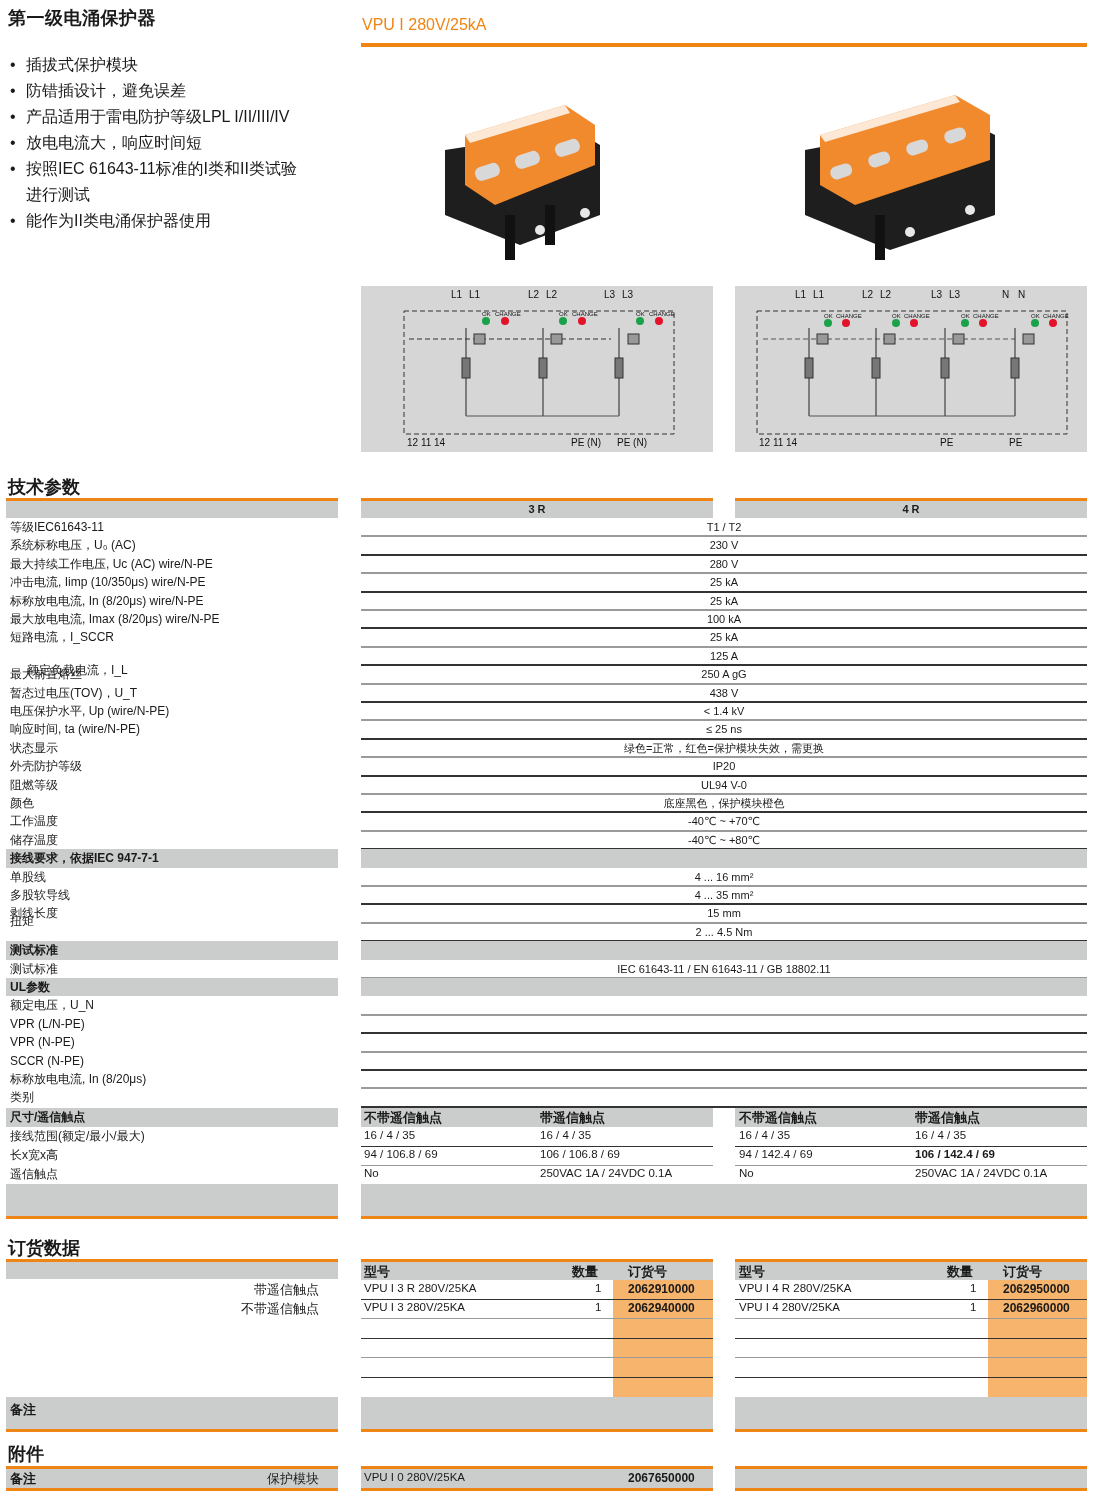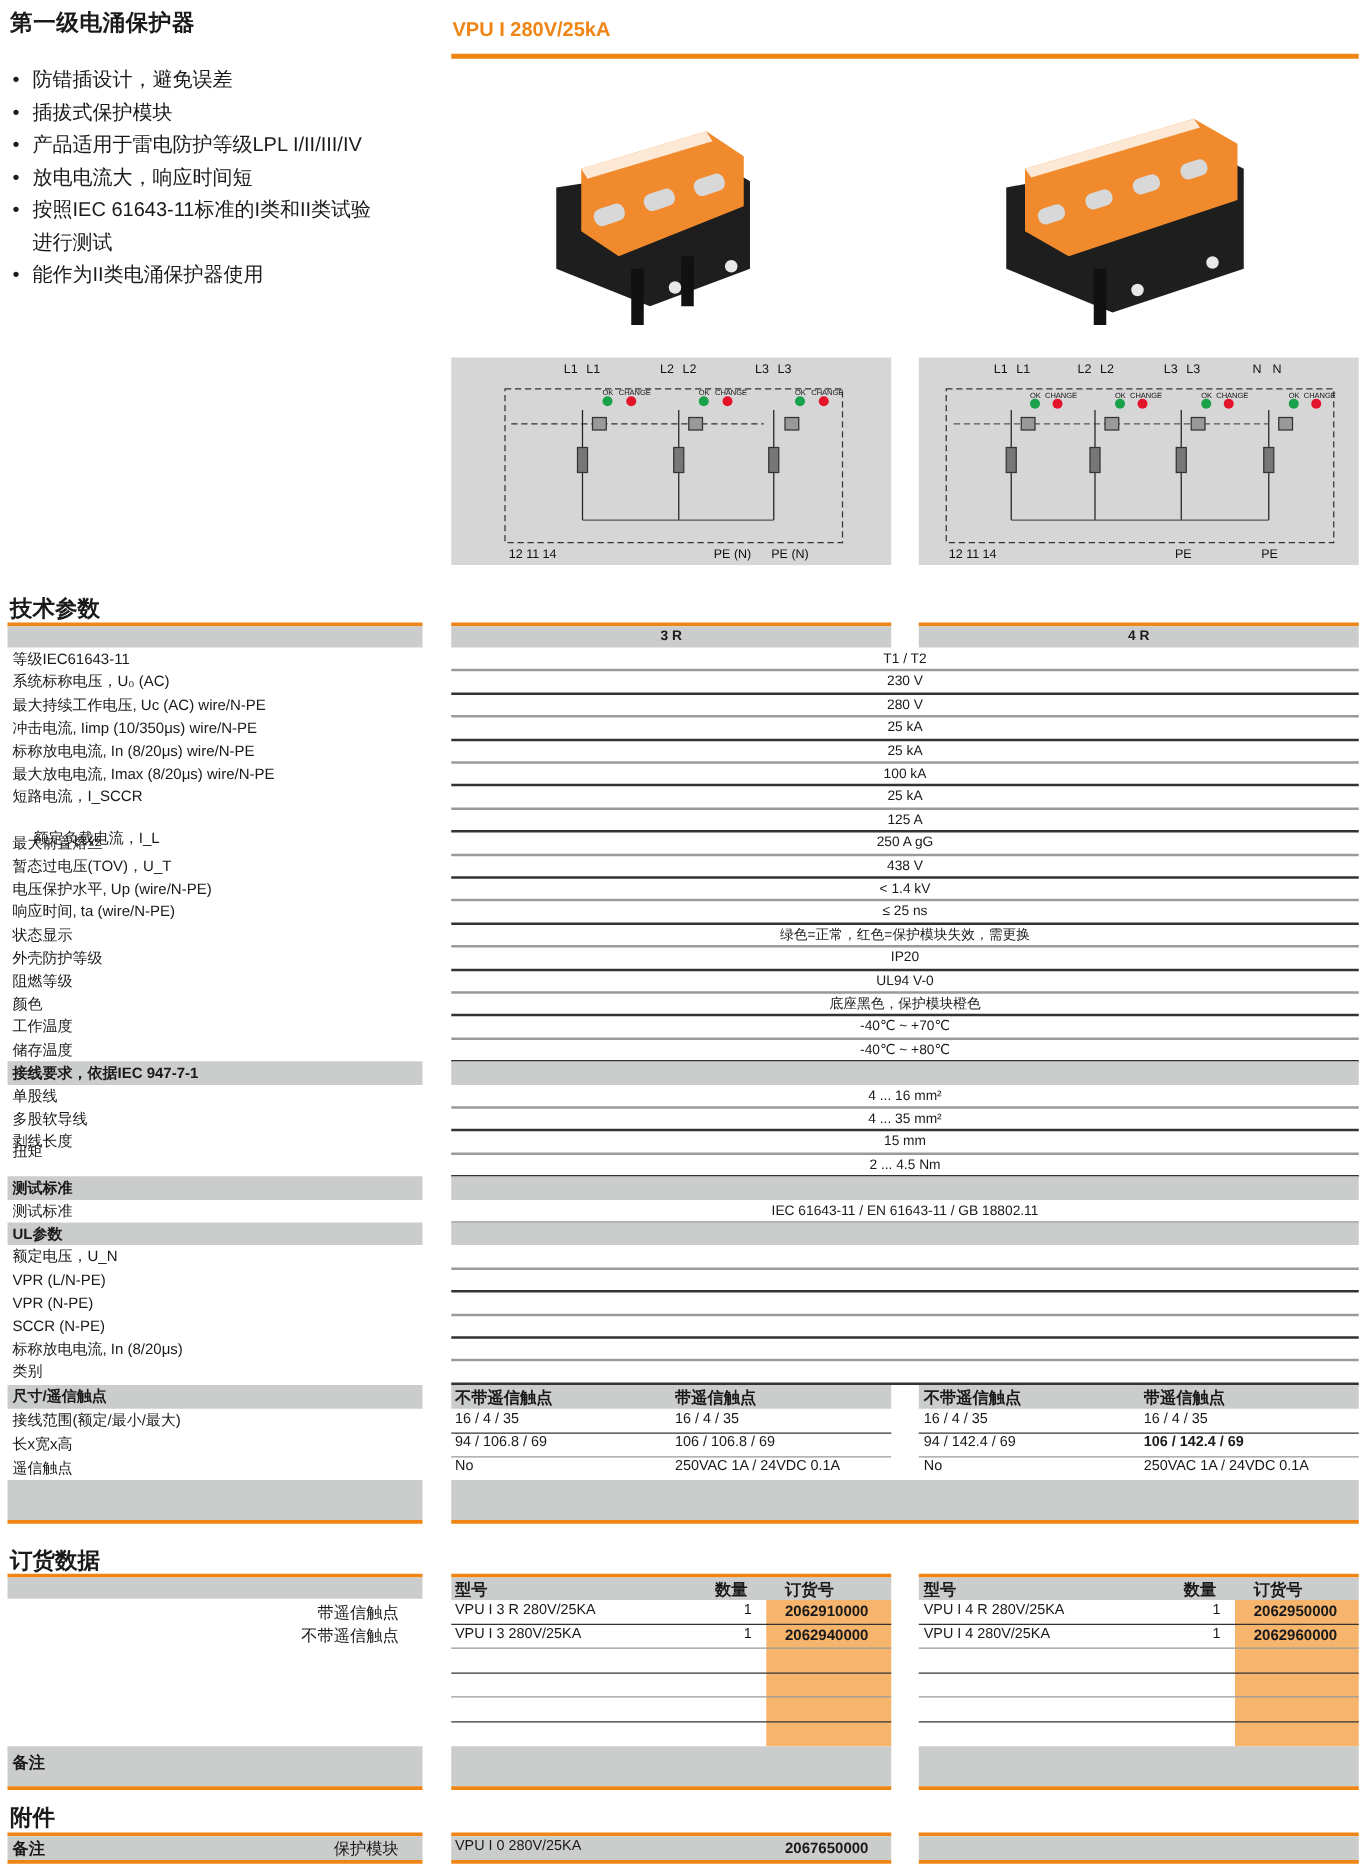--- a/index.html
+++ b/index.html
@@ -1,21 +1,21 @@
 <!DOCTYPE html>
 <html><head>
 <meta charset="utf-8">
 <style>
   * { box-sizing: border-box; margin: 0; padding: 0; }
   body { width: 1094px; height: 1500px; background: #ffffff; font-family: "Liberation Sans", "DejaVu Sans", sans-serif; color: #1a1a1a; position: relative; overflow: hidden; }
   .abs { position: absolute; }
   .orange-line { background: #ef8514; }
   .grey { background: #cbcdcc; }
   .title-main { left: 8px; top: 6px; font-size: 18px; font-weight: bold; letter-spacing: 0.5px; }
-  .product-title { left: 362px; top: 16px; font-size: 16px; font-weight: bold; color: #ef8514; }
+  .product-title { left: 362px; top: 16px; font-size: 16px; font-weight: normal; color: #ef8514; }
   .bullets { left: 10px; top: 52px; font-size: 16px; line-height: 26px; }
   .bullets li { list-style: none; padding-left: 16px; position: relative; }
   .bullets li::before { content: "•"; position: absolute; left: 0; }
   .section-title { font-size: 18px; font-weight: bold; }
   .lbl { position: absolute; left: 10px; font-size: 12px; line-height: 18.4px; white-space: nowrap; }
   .lbl.bold { font-weight: bold; }
   .val { position: absolute; left: 361px; width: 726px; text-align: center; font-size: 11px; height: 18.4px; line-height: 18.4px; white-space: nowrap; }
   .rowline-l { position: absolute; left: 361px; width: 726px; height: 2px; }
   .line-grey { background: #9a9a9a; }
   .line-dark { background: #333; }
@@ -27,22 +27,22 @@
   svg text { font-family: "Liberation Sans", sans-serif; }
 </style>
 </head>
 <body>
 
 <div class="abs title-main">第一级电涌保护器</div>
 <div class="abs product-title">VPU I 280V/25kA</div>
 <div class="abs orange-line" style="left:361px;top:43px;width:726px;height:4px;"></div>
 
 <ul class="abs bullets">
+  <li>插拔式保护模块</li>
   <li>防错插设计，避免误差</li>
-  <li>插拔式保护模块</li>
   <li>产品适用于雷电防护等级LPL I/II/III/IV</li>
   <li>放电电流大，响应时间短</li>
   <li>按照IEC 61643-11标准的I类和II类试验</li>
   <li style="list-style:none;">进行测试</li>
   <li>能作为II类电涌保护器使用</li>
 </ul>
 <style>.bullets li:nth-child(6)::before{content:"";}</style>
 
 <div class="abs" style="left:435px;top:95px;width:175px;height:175px;">
   <svg width="175" height="175" viewBox="0 0 175 175">

